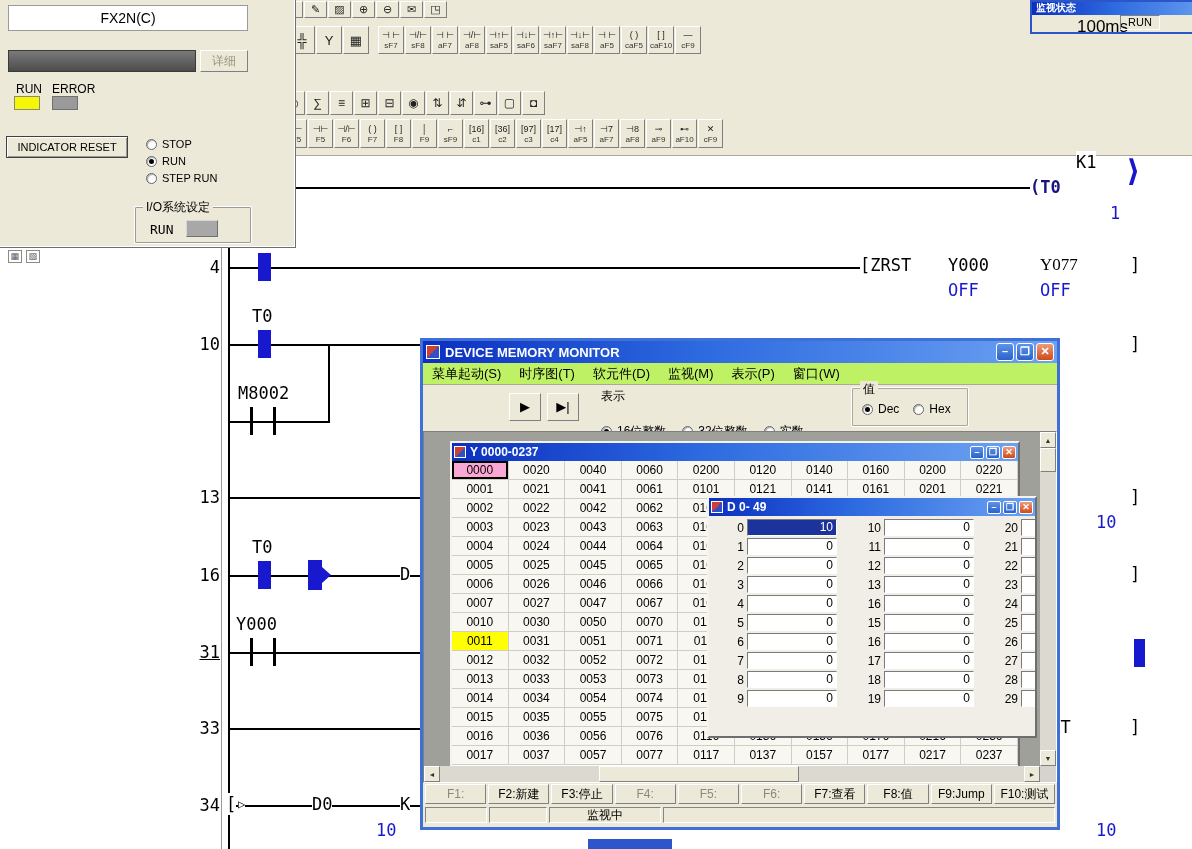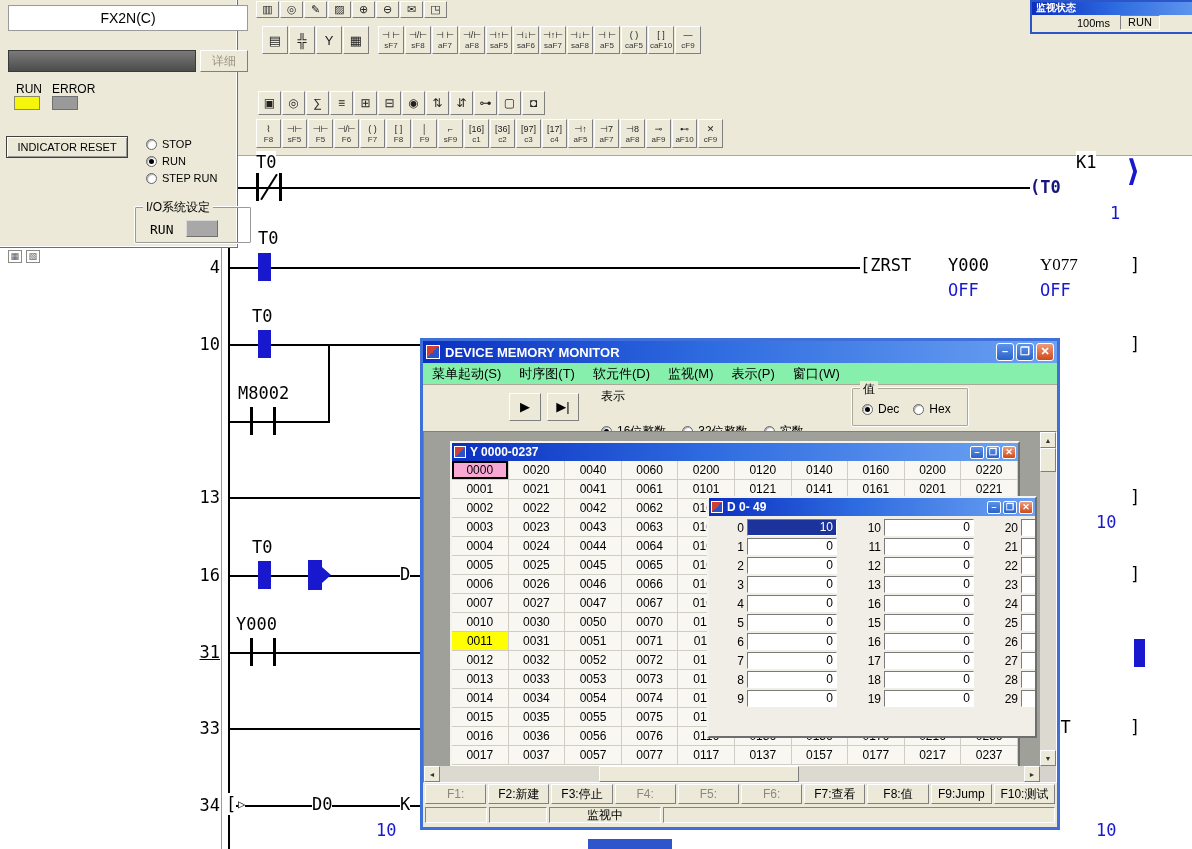--- a/index.html
+++ b/index.html
@@ -48,21 +48,21 @@
              transform:rotate(-58deg)}
   .ctc-on{position:absolute;z-index:4;width:13px;height:28px;background:#1818cf}
   .lcursor{position:absolute;z-index:5;background:#1818cf}
   .lcursor::after{content:"";position:absolute;left:100%;top:50%;margin-top:-8px;
                   border-left:9px solid #1818cf;border-top:8px solid transparent;
                   border-bottom:8px solid transparent}
   .rrect{position:absolute;z-index:4;background:#1818cf}
   #bottom-frag{position:absolute;left:588px;top:839px;width:84px;height:10px;background:#2f55cc;z-index:5}
 
   
-  #fxpanel{position:absolute;left:0;top:0;width:238px;height:248px;background:#ece9d8;
+  #fxpanel{position:absolute;left:0;top:0;width:296px;height:248px;background:#ece9d8;
            border:1px solid #6e6e6e;border-top:none;border-left:none;z-index:40;
            box-shadow:inset -1px -1px 0 #fff}
   .fx-title{position:absolute;left:8px;top:5px;width:240px;height:26px;background:#fff;
             border:1px solid #9a9a9a;text-align:center;line-height:24px;font-size:14px}
   .fx-bar{position:absolute;left:8px;top:50px;width:188px;height:22px;
           background:linear-gradient(#7a7a7a,#4c4c4c);border:1px solid #3a3a3a}
   .fx-detail{position:absolute;left:200px;top:50px;width:48px;height:22px;background:#ece9d8;
              border:1px solid;border-color:#fff #7f7f7f #7f7f7f #fff;font-size:12px;
              text-align:center;line-height:20px;color:#97927f}
   .fx-lab{position:absolute;font-size:12px}
@@ -82,39 +82,39 @@
   .fx-iorun{position:absolute;left:150px;top:222px;font-size:13px;font-family:"DejaVu Sans Mono",monospace}
   .fx-iobox{position:absolute;left:186px;top:220px;width:32px;height:17px;background:#a8a8a8;
             border:1px solid;border-color:#d8d8d8 #707070 #707070 #d8d8d8}
 
   
   #monpanel{position:absolute;left:1030px;top:0;width:190px;height:34px;background:#ece9d8;
             border:2px solid #2c55c8;z-index:45}
   .mon-title{height:13px;background:linear-gradient(90deg,#0b2fc0,#2e6be0 45%,#6ca2f2);
              color:#fff;font-size:10px;line-height:12px;padding-left:4px;font-weight:bold}
   .mon-body{position:relative;height:17px}
-  .mon-interval{position:absolute;left:45px;top:2px;font-size:11px}
+  .mon-interval{position:absolute;left:45px;top:2px;font-size:17px}
   .mon-run{position:absolute;left:88px;top:0;width:40px;height:15px;border:1px solid;
            border-color:#808080 #fff #fff #808080;text-align:center;font-size:11px;line-height:13px}
 
   
   #dmm{position:absolute;left:420px;top:338px;width:640px;height:492px;background:#ece9d8;
        border:3px solid #3f6fd8;z-index:30}
   .titlebar{height:22px;display:flex;align-items:center;padding:0 3px;
             background:linear-gradient(90deg,#0b2fc0,#2e6be0 45%,#6ca2f2);color:#fff}
   .ticon{width:14px;height:14px;margin-right:5px;border:1px solid #fff;
          background:linear-gradient(135deg,#d04030 0 50%,#3050c8 50% 100%)}
   .ttext{font-size:13px;font-weight:bold;flex:1;white-space:nowrap;overflow:hidden}
   .capbox{display:flex}
   .cap-btn{width:18px;height:18px;margin-left:2px;border:1px solid #fff;border-radius:3px;
            background:linear-gradient(#5e93ea,#2b62c8);color:#fff;font-size:11px;line-height:15px;
            text-align:center;font-weight:bold}
   .cap-btn.close{background:linear-gradient(#ef9a7a,#cf4a18)}
   .cap-sm{width:14px;height:13px;font-size:9px;line-height:10px;margin-left:2px;border-radius:2px}
-  .menubar{height:22px;background:#86efac;border-bottom:1px solid #aca899;display:flex;align-items:center}
+  .menubar{height:22px;background:#bef264;border-bottom:1px solid #aca899;display:flex;align-items:center}
   .menu-item{font-size:13px;padding:0 9px;white-space:nowrap}
   .dtoolbar{height:46px;position:relative;background:#ece9d8}
   .playbtn{position:absolute;top:8px;width:32px;height:28px;background:#ece9d8;border:1px solid;
            border-color:#fff #7f7f7f #7f7f7f #fff;text-align:center;font-size:13px;line-height:26px}
   .grouplabel{position:absolute;left:178px;top:3px;font-size:12px}
   #disp-radios{position:absolute;left:178px;top:38px;display:flex;gap:16px}
   #disp-radios .radio,#val-radios .radio{font-size:12px}
   .valgroup{position:absolute;left:428px;top:2px;width:118px;height:40px;border:1px solid #fff;
             outline:1px solid #aca899;outline-offset:-2px;border-radius:2px}
   .valgroup .fslegend{position:absolute;left:8px;top:-7px;background:#ece9d8;padding:0 3px;font-size:12px}

